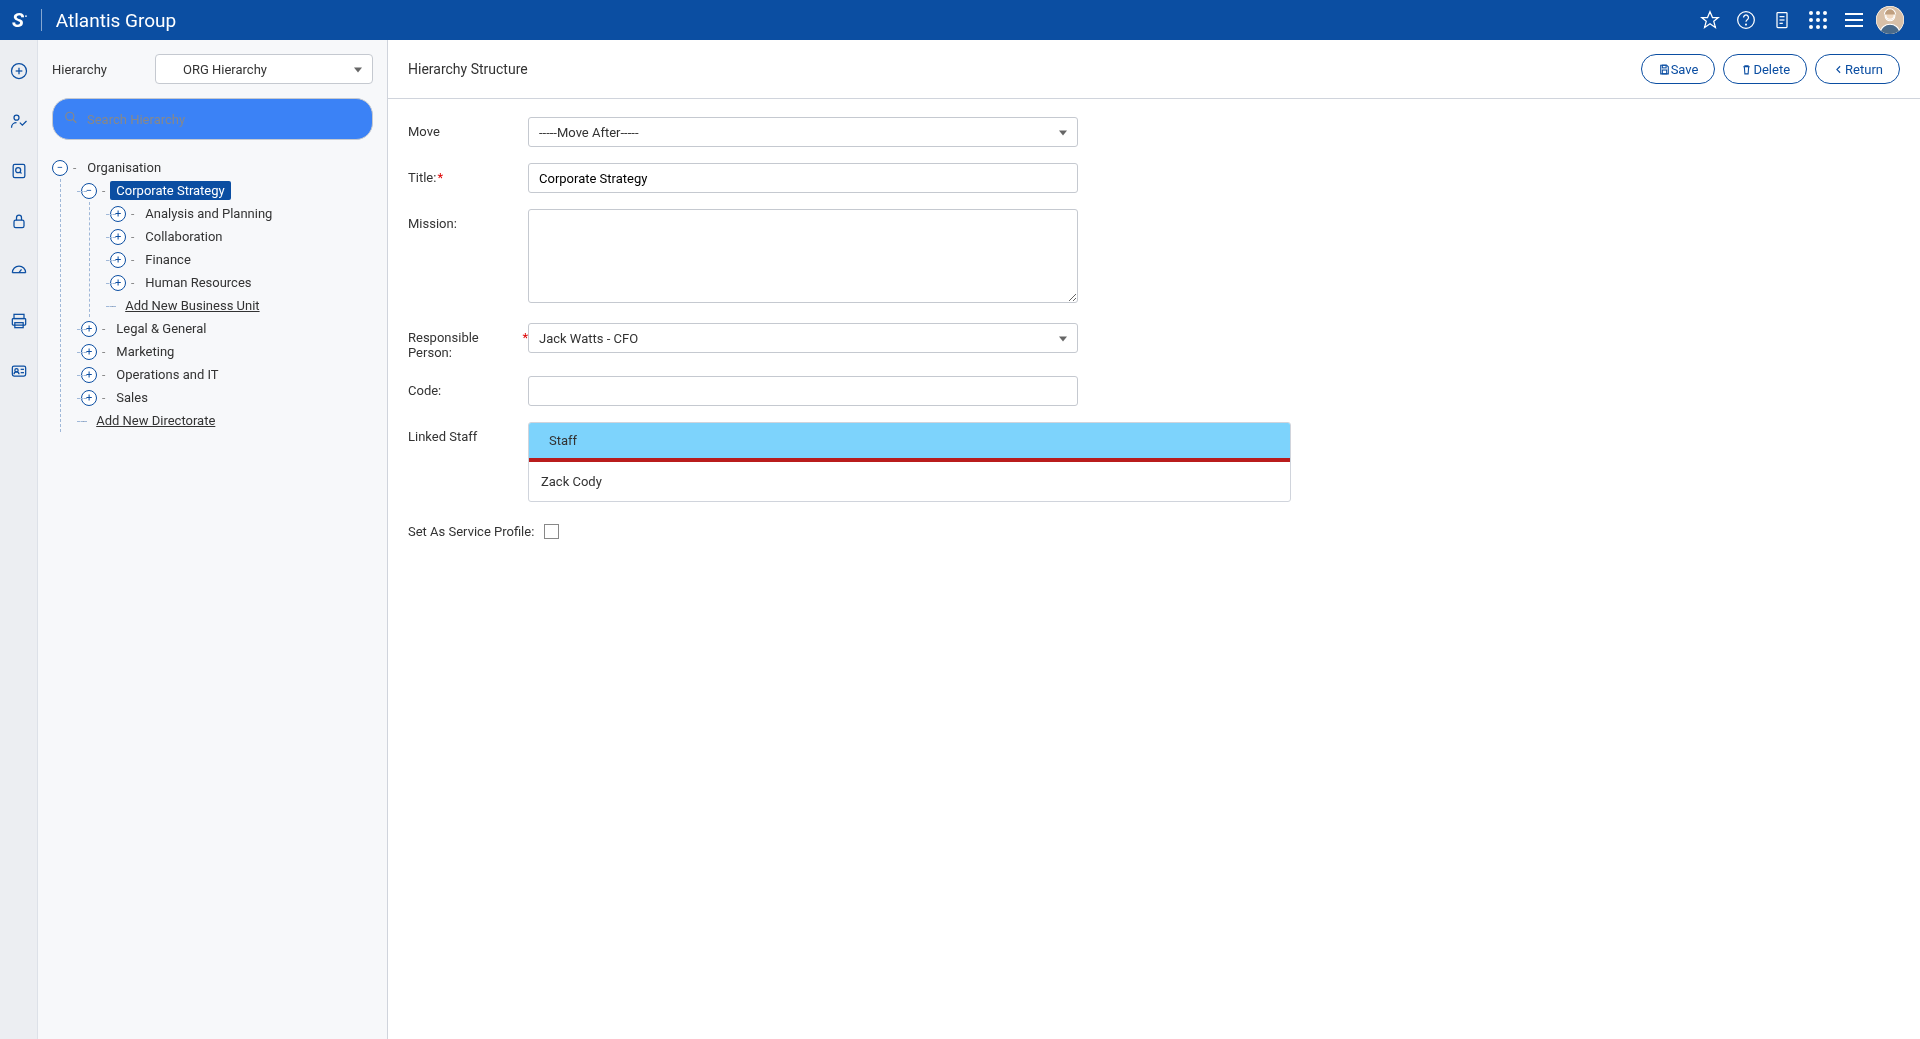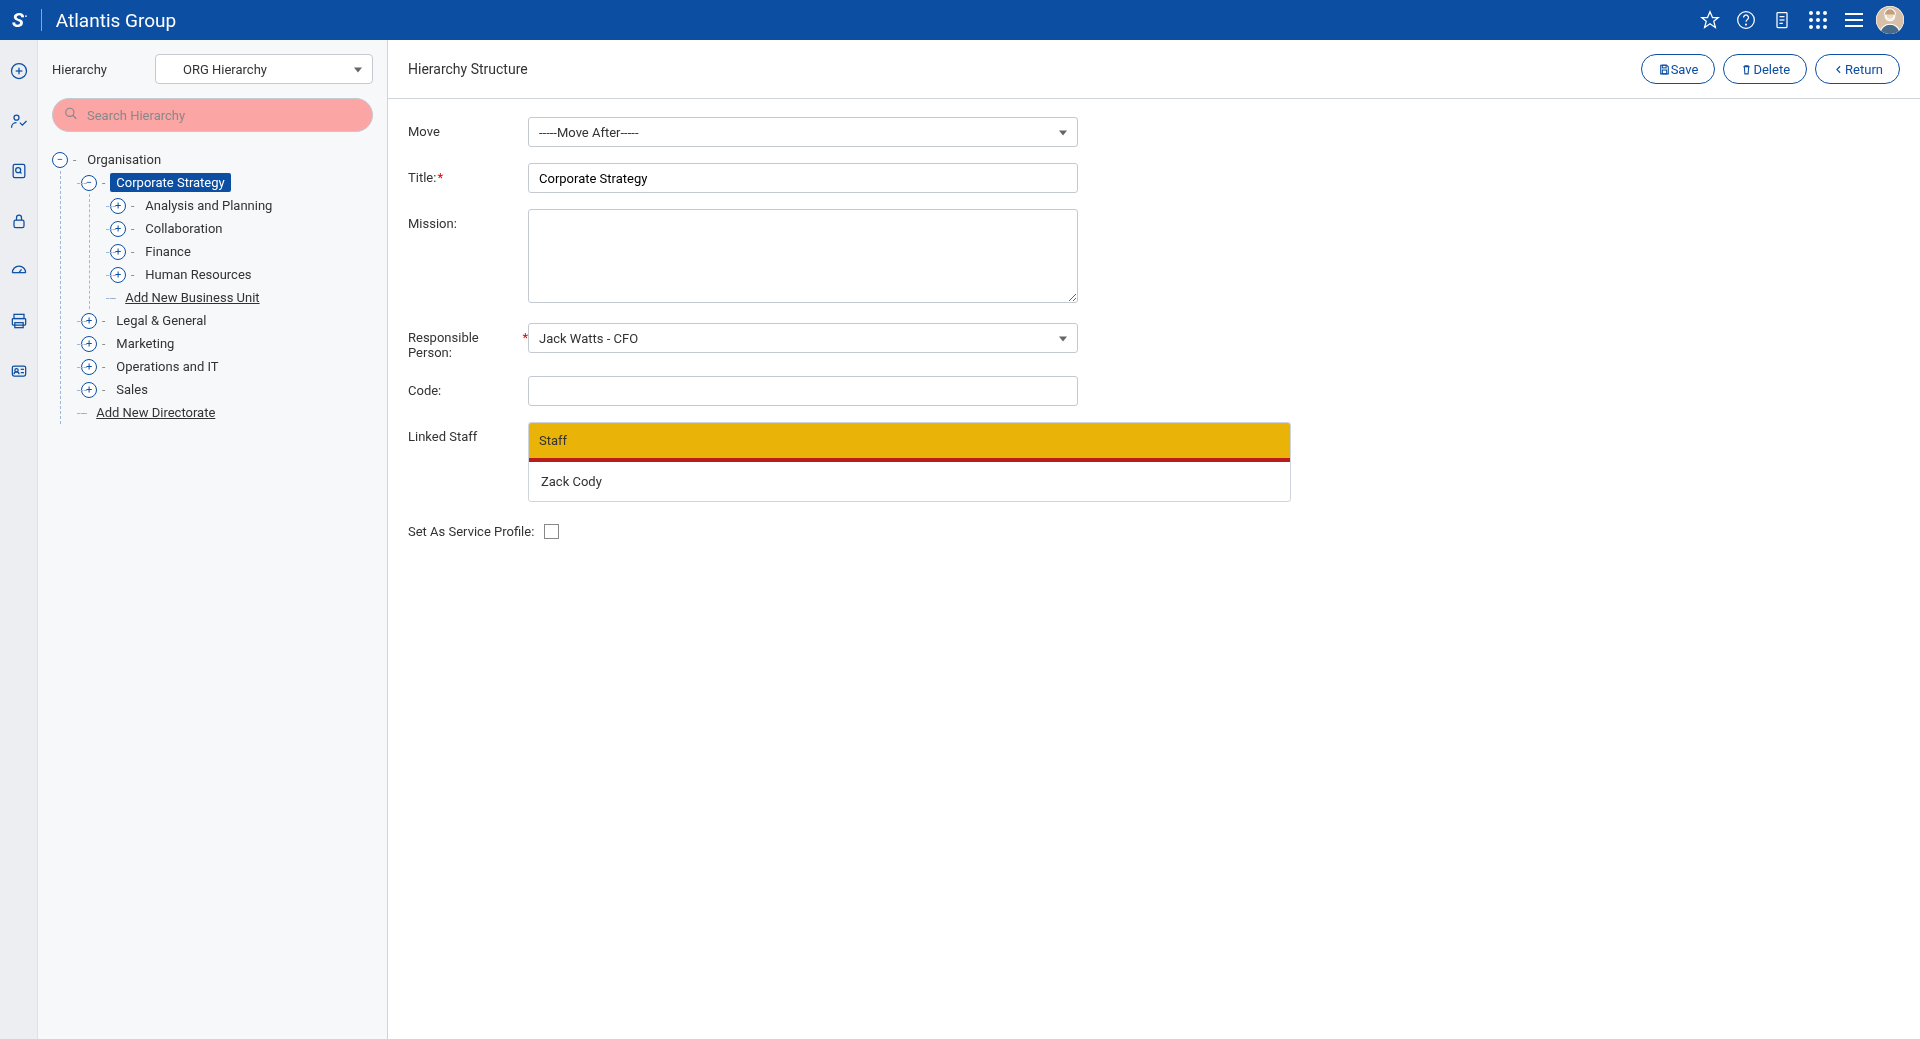--- a/index.html
+++ b/index.html
@@ -29,21 +29,21 @@
     .rail-icon { width: 22px; height: 22px; display: flex; align-items: center; justify-content: center; cursor: pointer; }
     .rail-icon svg { width: 20px; height: 20px; stroke: #0b4ea2; fill: none; stroke-width: 1.5; }
 
     
     .left-panel { width: 350px; background: #f7f8fa; border-right: 1px solid #d0d4dc; padding: 14px 14px; overflow-y: auto; }
     .hier-row { display: flex; align-items: center; margin-bottom: 14px; }
     .hier-label { font-size: 13px; color: #333; }
     .hier-select { flex: 1; height: 30px; border: 1px solid #c5c9d0; border-radius: 4px; background: #fff; position: relative; display: flex; align-items: center; padding: 0 30px 0 27px; font-size: 13px; color: #333; cursor: pointer; margin-left: 48px; }
     .select-caret { position: absolute; right: 10px; top: 50%; transform: translateY(-30%); width: 0; height: 0; border-left: 4px solid transparent; border-right: 4px solid transparent; border-top: 5px solid #666; }
     .search-wrap { position: relative; margin-bottom: 16px; }
-    .search-input { width: 100%; height: 34px; border: 1px solid #c5c9d0; border-radius: 17px; padding: 0 12px 0 34px; font-size: 13px; color: #333; background: #fca5a5; }
+    .search-input { width: 100%; height: 42px; border: 1px solid #c5c9d0; border-radius: 17px; padding: 0 12px 0 34px; font-size: 13px; color: #333; background: #3b82f6; }
     .search-input::placeholder { color: #888; }
     .search-icon-wrap { position: absolute; left: 12px; top: 50%; transform: translateY(-50%); color: #888; }
     .search-icon-wrap svg { width: 14px; height: 14px; stroke: #888; fill: none; stroke-width: 2; }
 
     
     .tree { font-size: 13px; color: #333; }
     .tree ul { list-style: none; }
     .tree li { position: relative; }
     .tree-item { display: flex; align-items: center; padding: 2px 0; white-space: nowrap; }
     .tree-toggle { width: 16px; height: 16px; border: 1.5px solid #0b4ea2; border-radius: 50%; display: flex; align-items: center; justify-content: center; font-size: 11px; color: #0b4ea2; line-height: 1; cursor: pointer; background: #fff; flex-shrink: 0; }
@@ -68,21 +68,21 @@
     .form-row { display: flex; align-items: flex-start; margin-bottom: 16px; }
     .form-label { width: 120px; padding-top: 7px; font-size: 13px; color: #333; display: flex; align-items: baseline; }
     .req { color: #d00; margin-left: 1px; }
     .form-control-wrap { flex: 0 0 550px; max-width: 550px; }
     .form-control-wide { flex: 0 0 763px; max-width: 763px; }
     .form-input { width: 100%; height: 30px; border: 1px solid #c5c9d0; border-radius: 3px; padding: 0 10px; font-size: 13px; background: #fff; }
     .form-select { width: 100%; height: 30px; border: 1px solid #c5c9d0; border-radius: 3px; padding: 0 30px 0 10px; font-size: 13px; background: #fff; position: relative; display: flex; align-items: center; cursor: pointer; }
     .form-textarea { width: 100%; height: 94px; border: 1px solid #c5c9d0; border-radius: 3px; padding: 8px 10px; font-size: 13px; resize: both; background: #fff; }
 
     .staff-table { width: 100%; border: 1px solid #d0d4dc; border-radius: 3px; overflow: hidden; }
-    .staff-head { background: #eab308; padding: 10px 10px; font-size: 13px; color: #333; }
+    .staff-head { background: #7dd3fc; padding: 10px 20px; font-size: 13px; color: #333; }
     .staff-row { padding: 12px; font-size: 13px; color: #333; border-top: 4px solid #b91c1c; }
 
     .checkbox-row { display: flex; align-items: center; gap: 10px; margin-top: 22px; }
     .checkbox-label { font-size: 13px; color: #333; }
     .checkbox { width: 15px; height: 15px; border: 1px solid #888; background: #fff; cursor: pointer; }
   </style>
 </head>
 <body>
 
 <div class="header">

